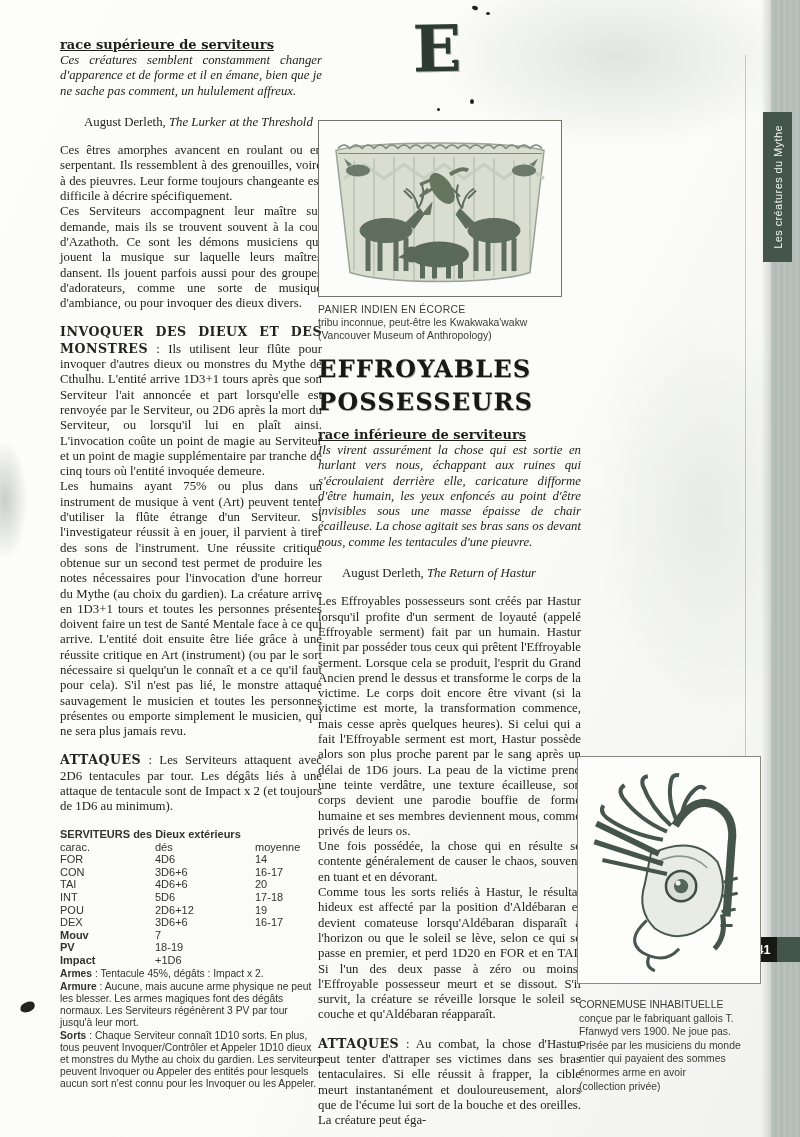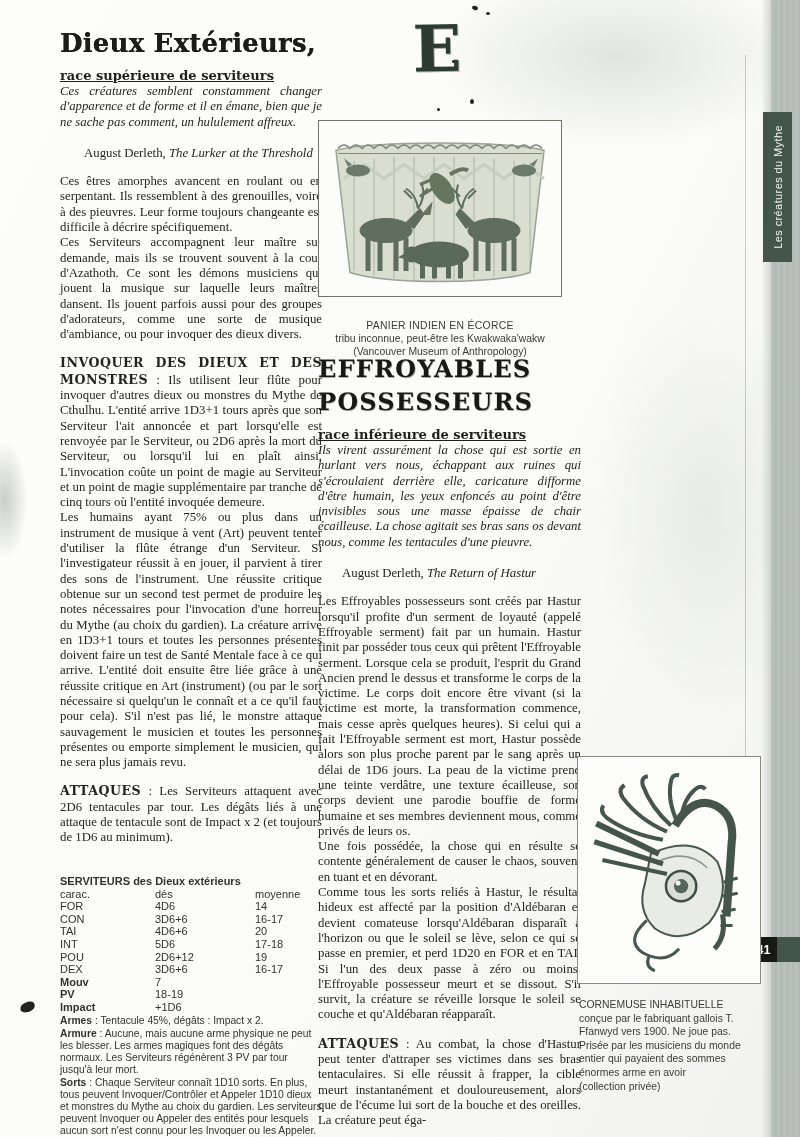--- a/index.html
+++ b/index.html
@@ -54,33 +54,33 @@
     text-shadow:.6px .6px 0 rgba(24,24,20,.35); transform:skewX(-.5deg); }
 
   .col-left { position:absolute; left:60px; top:28px; width:262px; }
   .col-mid  { position:absolute; left:318px; top:352px; width:263px; }
 
   .dropcap { position:absolute; left:402px; top:10px; width:70px; height:84px;
     font:700 64px/78px "DejaVu Serif", serif; color:#2d3b34; text-align:center;
     transform:rotate(-1deg); text-shadow:1px 1px 0 rgba(45,59,52,.4); }
 
   
-  .stats { margin-top:28px; font-family:"Liberation Sans", sans-serif; color:#33332e; }
+  .stats { margin-top:12px; font-family:"Liberation Sans", sans-serif; color:#33332e; }
   .stats-title { font-weight:700; font-size:11px; line-height:14px; }
   .srow { display:flex; font-size:11px; line-height:12.6px; }
   .c1 { width:95px; } .c2 { width:100px; } .c3 { flex:1; }
   .b { font-weight:700; }
   .note { font-size:10.3px; line-height:12.1px; margin-top:1px; text-align:left; }
   .note b { font-family:"Liberation Sans", sans-serif;text-align:center; }
 
   
   .fig-basket { position:absolute; left:318px; top:120px; width:244px; height:177px;
     border:1px solid #72726b; background:#fcfcfa; padding:5px; }
   .fig-basket svg { width:100%; height:100%; }
-  .fig-caption { position:absolute; left:318px; top:319px; width:244px; text-align:center;
+  .fig-caption { position:absolute; left:318px; top:303px; width:244px; text-align:left;
     font:10.4px/13px "Liberation Sans", sans-serif; color:#3b3b36; }
   .fig-caption .cap-title { letter-spacing:.3px; }
   .fig-pipe { position:absolute; left:577px; top:756px; width:184px; height:228px;
     border:1px solid #8a8a82; background:#fdfdfb; padding:4px; }
   .fig-pipe svg { width:100%; height:100%; }
   .pipe-caption { position:absolute; left:579px; top:998px; width:182px;
     font:10.4px/13.6px "Liberation Sans", sans-serif; color:#3b3b36; }
 </style>
 </head>
 <body>
@@ -103,21 +103,20 @@
   <div class="tab">
     <span class="tab-text">Les créatures du Mythe</span>
   </div>
   <div class="badge-black">
     <span>41</span>
   </div>
   <div class="badge-green"></div>
 
   <div class="col-left">
     <div>
-      <div class="t-line">Dieux Extérieurs,</div>
     </div>
     <div class="subtitle">race supérieure de serviteurs</div>
     <div class="body-text quote">Ces créatures semblent constamment changer d'apparence et de forme et il en émane, bien que je ne sache pas comment, un hululement affreux.</div>
     <div class="body-text attrib"><span>August Derleth, </span><i>The Lurker at the Threshold</i></div>
     <div class="body-text para-gap">Ces êtres amorphes avancent en roulant ou en serpentant. Ils ressemblent à des grenouilles, voire à des pieuvres. Leur forme toujours changeante est difficile à décrire spécifiquement.</div>
     <div class="body-text">Ces Serviteurs accompagnent leur maître sur demande, mais ils se trouvent souvent à la cour d'Azathoth. Ce sont les démons musiciens qui jouent la musique sur laquelle leurs maîtres dansent. Ils jouent parfois aussi pour des groupes d'adorateurs, comme une sorte de musique d'ambiance, ou pour invoquer des dieux divers.</div>
     <div class="body-text para-gap"><span class="runin">INVOQUER DES DIEUX ET DES MONSTRES</span><span> : Ils utilisent leur flûte pour invoquer d'autres dieux ou monstres du Mythe de Cthulhu. L'entité arrive 1D3+1 tours après que son Serviteur l'ait annoncée et part lorsqu'elle est renvoyée par le Serviteur, ou 2D6 après la mort du Serviteur, ou lorsqu'il lui en plaît ainsi. L'invocation coûte un point de magie au Serviteur et un point de magie supplémentaire par tranche de cinq tours où l'entité invoquée demeure.</span></div>
     <div class="body-text">Les humains ayant 75% ou plus dans un instrument de musique à vent (Art) peuvent tenter d'utiliser la flûte étrange d'un Serviteur. Si l'investigateur réussit à en jouer, il parvient à tirer des sons de l'instrument. Une réussite critique obtenue sur un second test permet de produire les notes nécessaires pour l'invocation d'une horreur du Mythe (au choix du gardien). La créature arrive en 1D3+1 tours et toutes les personnes présentes doivent faire un test de Santé Mentale face à ce qui arrive. L'entité doit ensuite être liée grâce à une réussite critique en Art (instrument) (ou par le sort nécessaire si quelqu'un le connaît et a ce qu'il faut pour cela). S'il n'est pas lié, le monstre attaque sauvagement le musicien et toutes les personnes présentes ou emporte simplement le musicien, qui ne sera plus jamais revu.</div>
     <div class="body-text para-gap"><span class="runin">ATTAQUES</span><span> : Les Serviteurs attaquent avec 2D6 tentacules par tour. Les dégâts liés à une attaque de tentacule sont de Impact x 2 (et toujours de 1D6 au minimum).</span></div>
 

